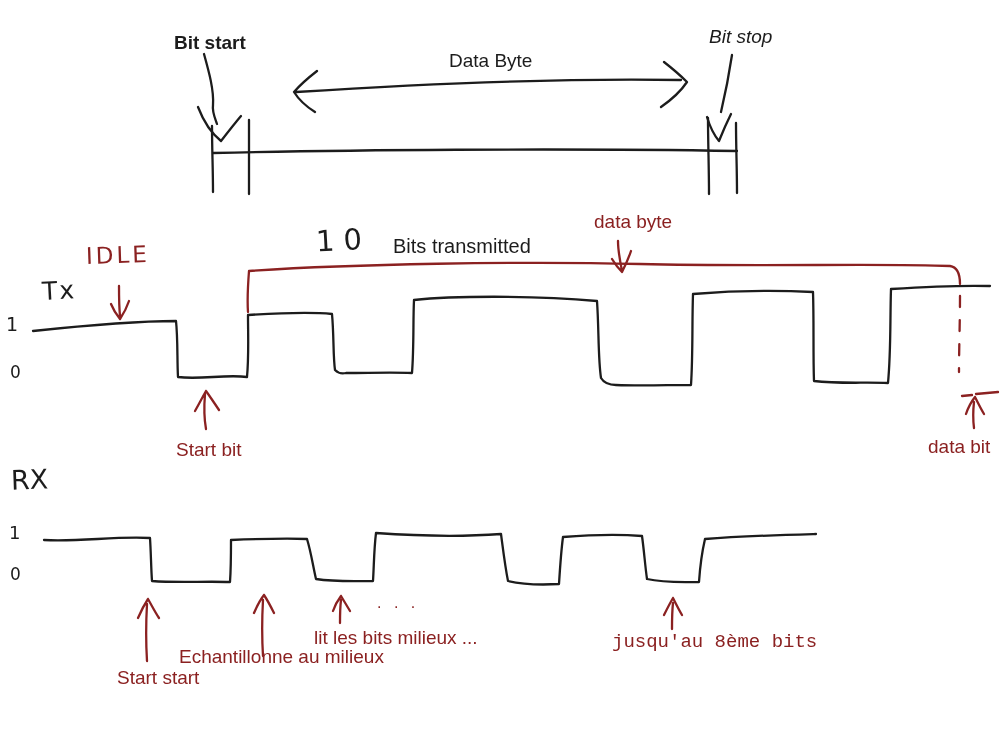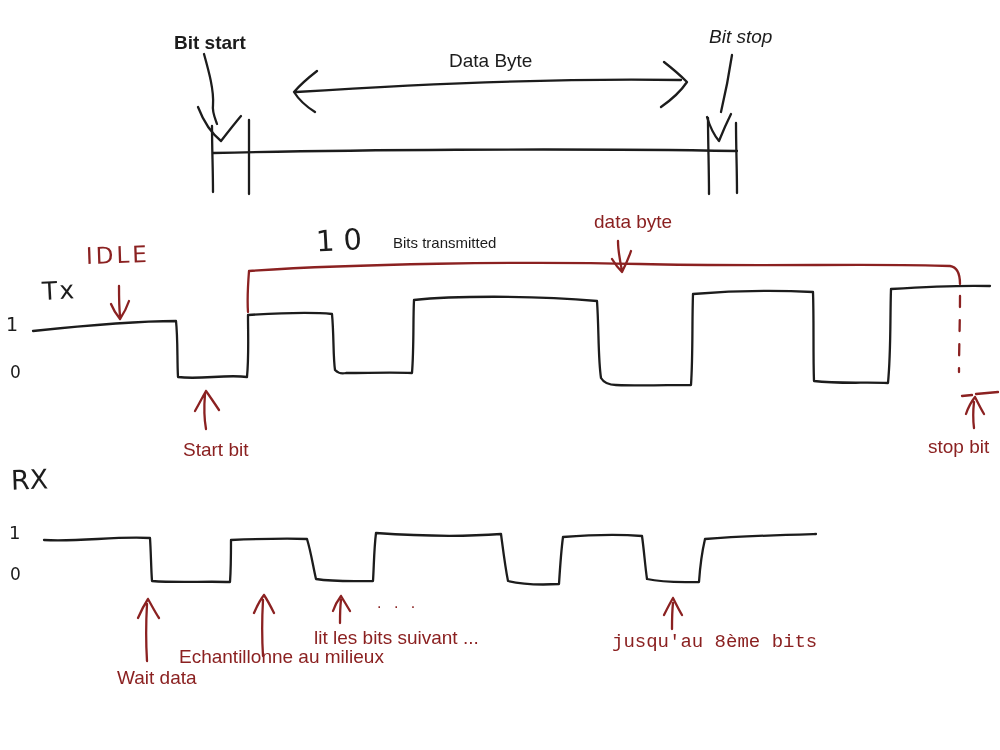--- a/index.html
+++ b/index.html
@@ -120,25 +120,25 @@
 
 <div class="lbl" style="left:174px;top:33px;font-size:19px;font-weight:bold;">Bit start</div>
 <div class="lbl" style="left:449px;top:51px;font-size:19px;">Data Byte</div>
 <div class="lbl" style="left:709px;top:27px;font-size:19px;font-style:italic;">Bit stop</div>
 
 <div class="lbl red hand r-2" style="left:86px;top:243px;font-size:23px;letter-spacing:3px;">IDLE</div>
 <div class="lbl hand r-3" style="left:42px;top:277px;font-size:25px;letter-spacing:2px;">Tx</div>
 <div class="lbl hand" style="left:6px;top:314px;font-size:19px;">1</div>
 <div class="lbl hand" style="left:10px;top:363px;font-size:17px;">0</div>
 <div class="lbl hand r-3" style="left:316px;top:225px;font-size:29px;letter-spacing:9px;">10</div>
-<div class="lbl" style="left:393px;top:235px;font-size:15px;">Bits transmitted</div>
+<div class="lbl" style="left:393px;top:235px;font-size:20px;">Bits transmitted</div>
 <div class="lbl red" style="left:594px;top:212px;font-size:19px;">data byte</div>
-<div class="lbl red" style="left:176px;top:440px;font-size:19px;margin-left:7px;">Start bit</div>
-<div class="lbl red" style="left:928px;top:437px;font-size:19px;">stop bit</div>
+<div class="lbl red" style="left:176px;top:440px;font-size:19px;">Start bit</div>
+<div class="lbl red" style="left:928px;top:437px;font-size:19px;">data bit</div>
 
 <div class="lbl hand r-2" style="left:11px;top:465px;font-size:27px;">RX</div>
 <div class="lbl hand" style="left:9px;top:523px;font-size:18px;">1</div>
 <div class="lbl hand" style="left:10px;top:565px;font-size:17px;">0</div>
 <div class="lbl red" style="left:377px;top:594px;font-size:16px;letter-spacing:4px;">. . .</div>
-<div class="lbl red" style="left:117px;top:668px;font-size:19px;">Wait data</div>
+<div class="lbl red" style="left:117px;top:668px;font-size:19px;">Start start</div>
 <div class="lbl red" style="left:179px;top:647px;font-size:19px;">Echantillonne au milieux</div>
-<div class="lbl red" style="left:314px;top:628px;font-size:19px;">lit les bits suivant ...</div>
+<div class="lbl red" style="left:314px;top:628px;font-size:19px;">lit les bits milieux ...</div>
 <div class="lbl red" style="left:612px;top:632px;font-size:19px;font-family:Liberation Mono, monospace;">jusqu'au 8ème bits</div>
 
 </body></html>

